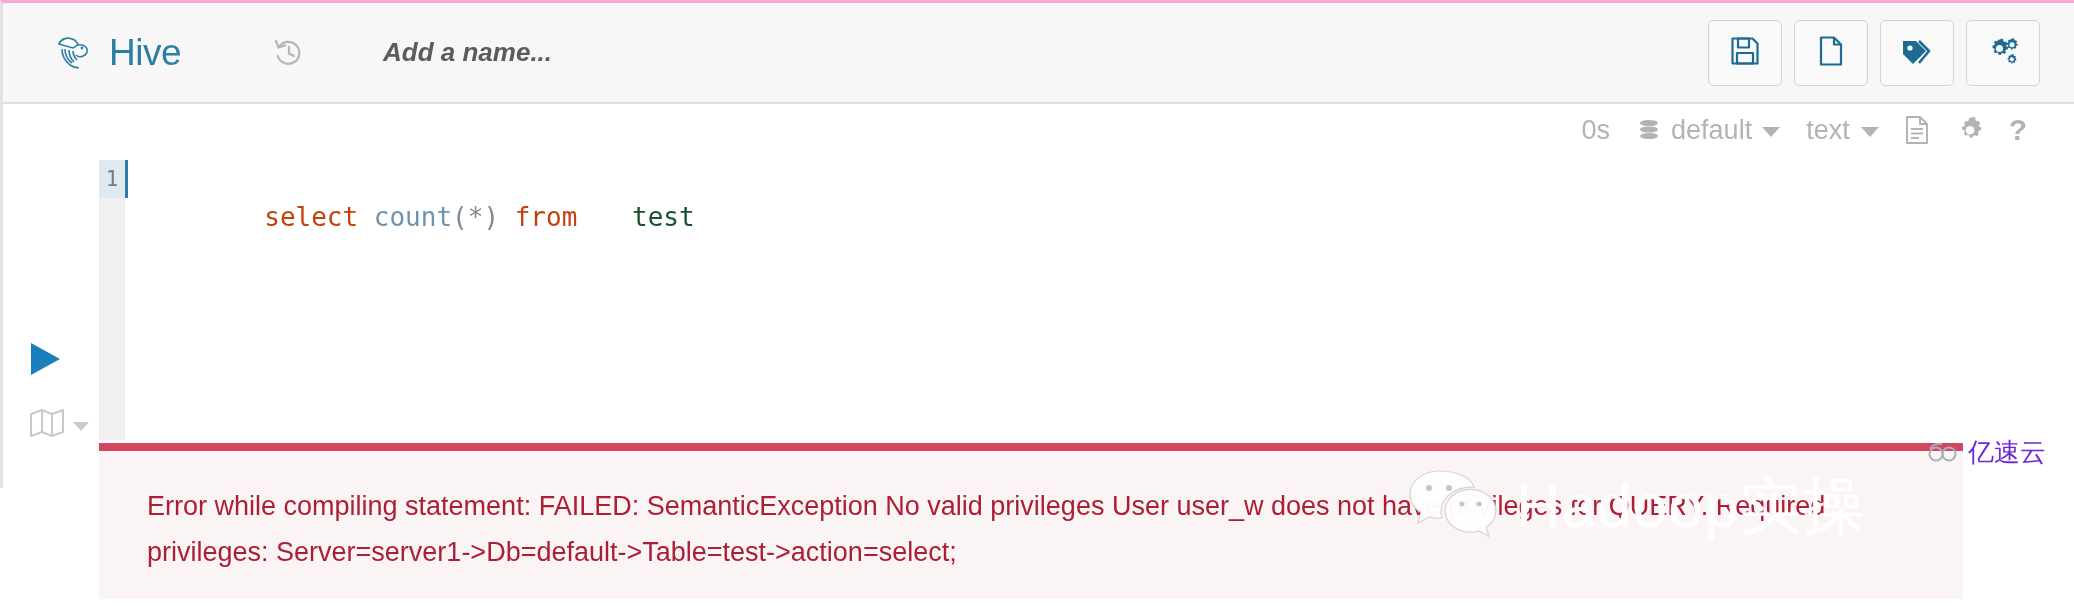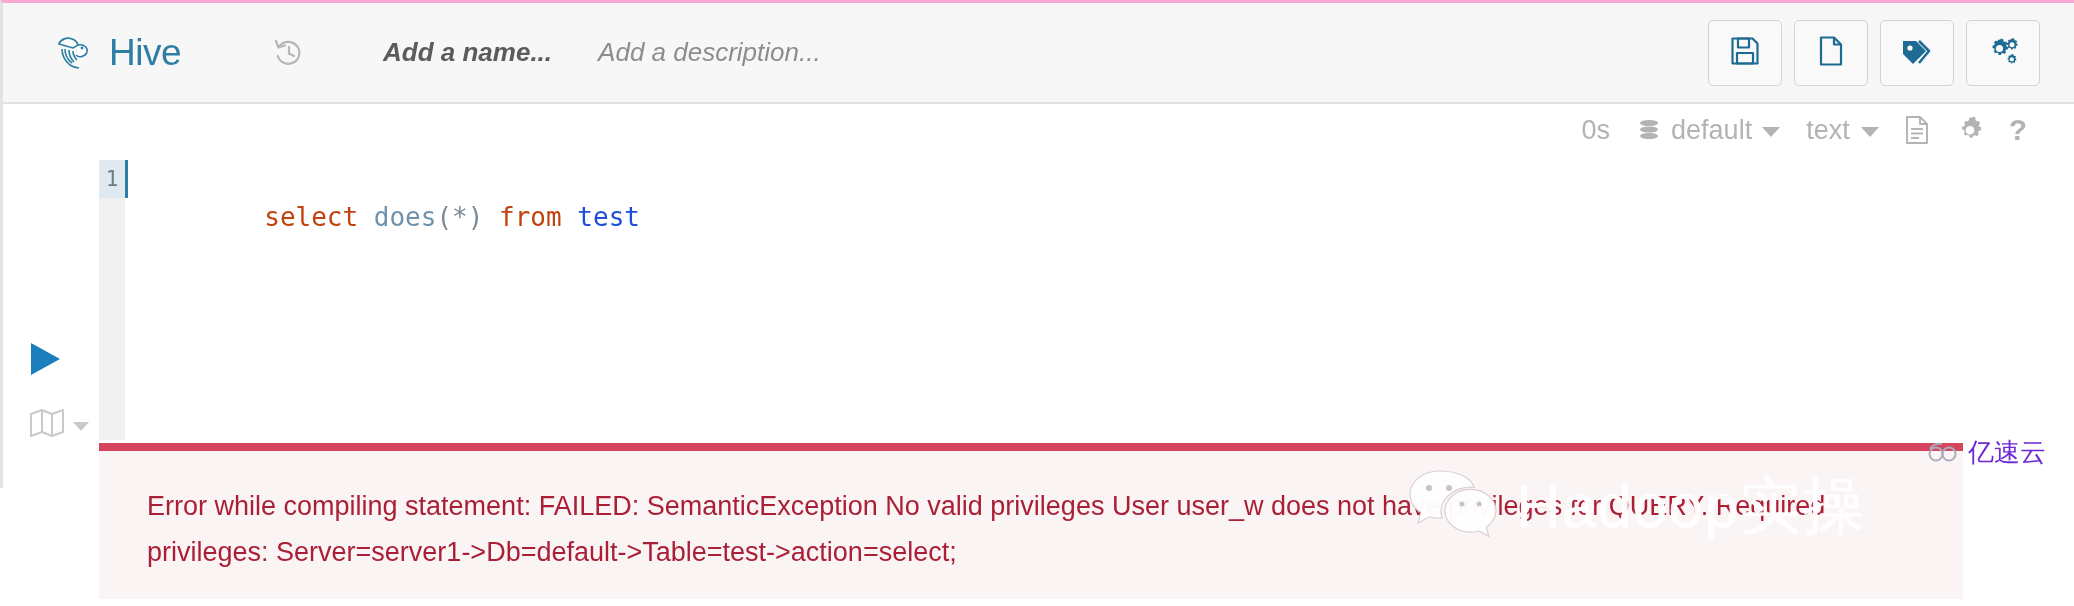--- a/index.html
+++ b/index.html
@@ -204,21 +204,21 @@
     height: 38px;
     line-height: 38px;
     padding-left: 12px;
     font-family: "DejaVu Sans Mono", monospace;
     font-size: 26px;
     white-space: pre;
   }
   .tok-kw   { color: #c2410c; }
   .tok-fn   { color: #6f93ae; }
   .tok-punc { color: #7e8a93; }
-  .tok-id   { color: #1d4ed8; }
+  .tok-id   { color: #14532d; margin-left: 39px; }
 
   
   .error-panel {
     position: absolute;
     left: 96px;
     top: 440px;
     width: 1864px;
     height: 156px;
     background: #fbf4f4;
     border-top: 8px solid #d6455e;
@@ -294,21 +294,20 @@
       <svg width="34" height="34" viewBox="0 0 34 34">
         <g fill="none" stroke="#b6b6b6" stroke-width="2.2" stroke-linecap="round">
           <path d="M7 11a11 11 0 1 1-1.2 9"></path>
           <polyline points="4,5 6.5,11.5 13,9.5"></polyline>
           <polyline points="17,11 17,17.5 22,20"></polyline>
         </g>
       </svg>
     </div>
 
     <div class="name-field">Add a name...</div>
-    <div class="desc-field">Add a description...</div>
 
     <div class="header-actions">
 
       <div class="hbtn">
         <span>
           <svg width="32" height="32" viewBox="0 0 32 32">
             <g fill="none" stroke="#1d6a92" stroke-width="2.2" stroke-linejoin="round">
               <path d="M3.5 3.5h20l5 5v20h-25z"></path>
               <rect x="9" y="3.5" width="11" height="9"></rect>
               <rect x="8" y="18" width="16" height="10.5"></rect>
@@ -430,21 +429,21 @@
   </div>
 
   <div class="editor">
     <div class="gutter">
       <div class="gutter-active"></div>
       <div class="gutter-num">1</div>
     </div>
     <div class="code-area">
       <div class="cursor-bar"></div>
       <div class="code-line">
-        <span class="tok-kw">select</span><span class="tok-punc"> </span><span class="tok-fn">does</span><span class="tok-punc">(*)</span><span class="tok-punc"> </span><span class="tok-kw">from</span><span class="tok-punc"> </span><span class="tok-id">test</span>
+        <span class="tok-kw">select</span><span class="tok-punc"> </span><span class="tok-fn">count</span><span class="tok-punc">(*)</span><span class="tok-punc"> </span><span class="tok-kw">from</span><span class="tok-punc"> </span><span class="tok-id">test</span>
       </div>
     </div>
   </div>
 
   <div class="error-panel">
     <div class="error-text">Error while compiling statement: FAILED: SemanticException No valid privileges User user_w does not have privileges for QUERY. Required privileges: Server=server1-&gt;Db=default-&gt;Table=test-&gt;action=select;</div>
   </div>
 
   <div class="wm-center">
     <span style="display:inline-flex;">

